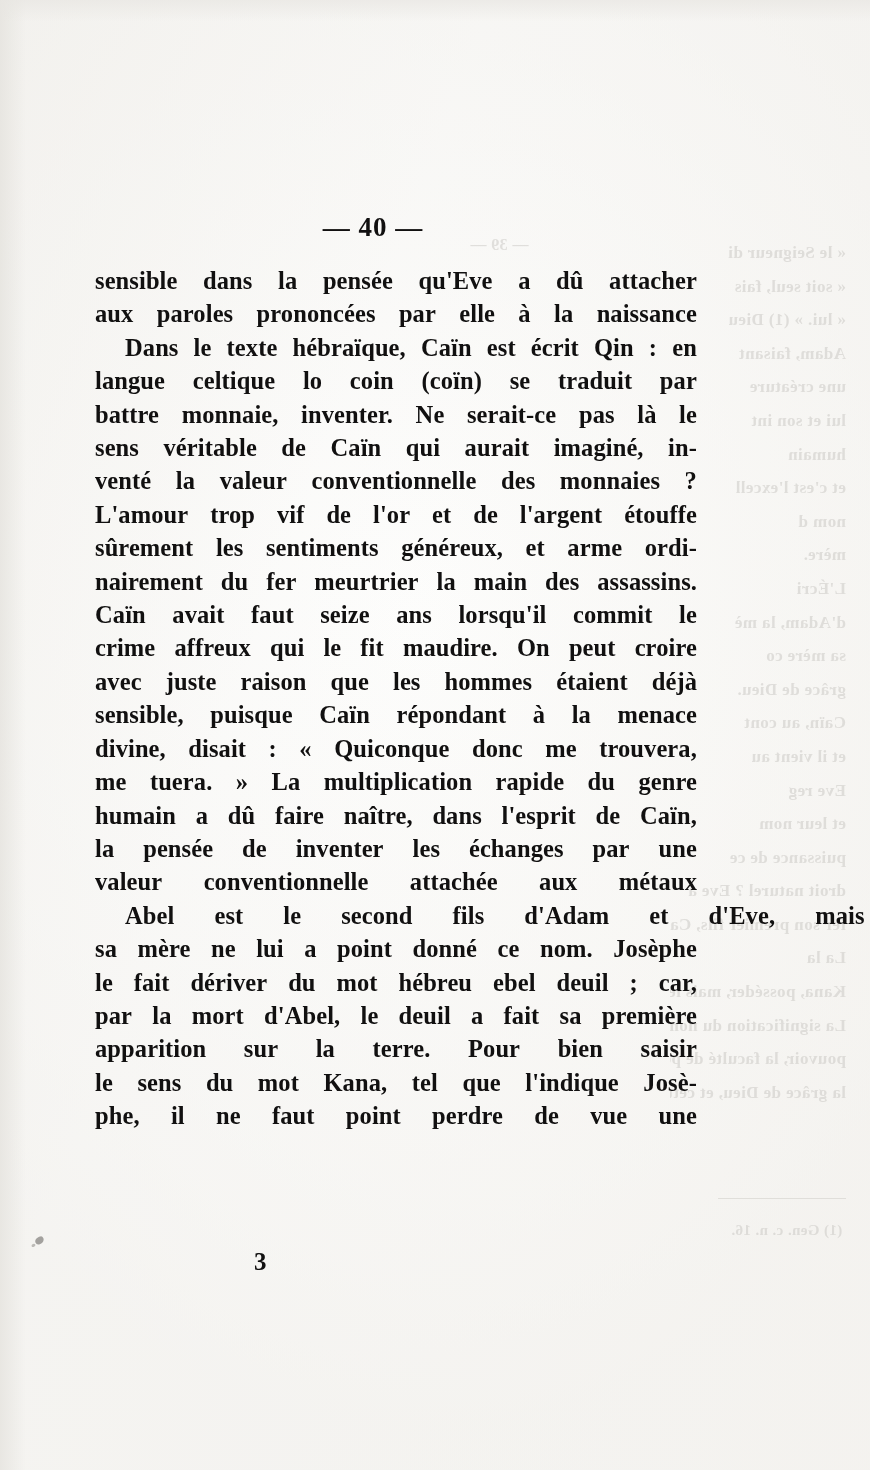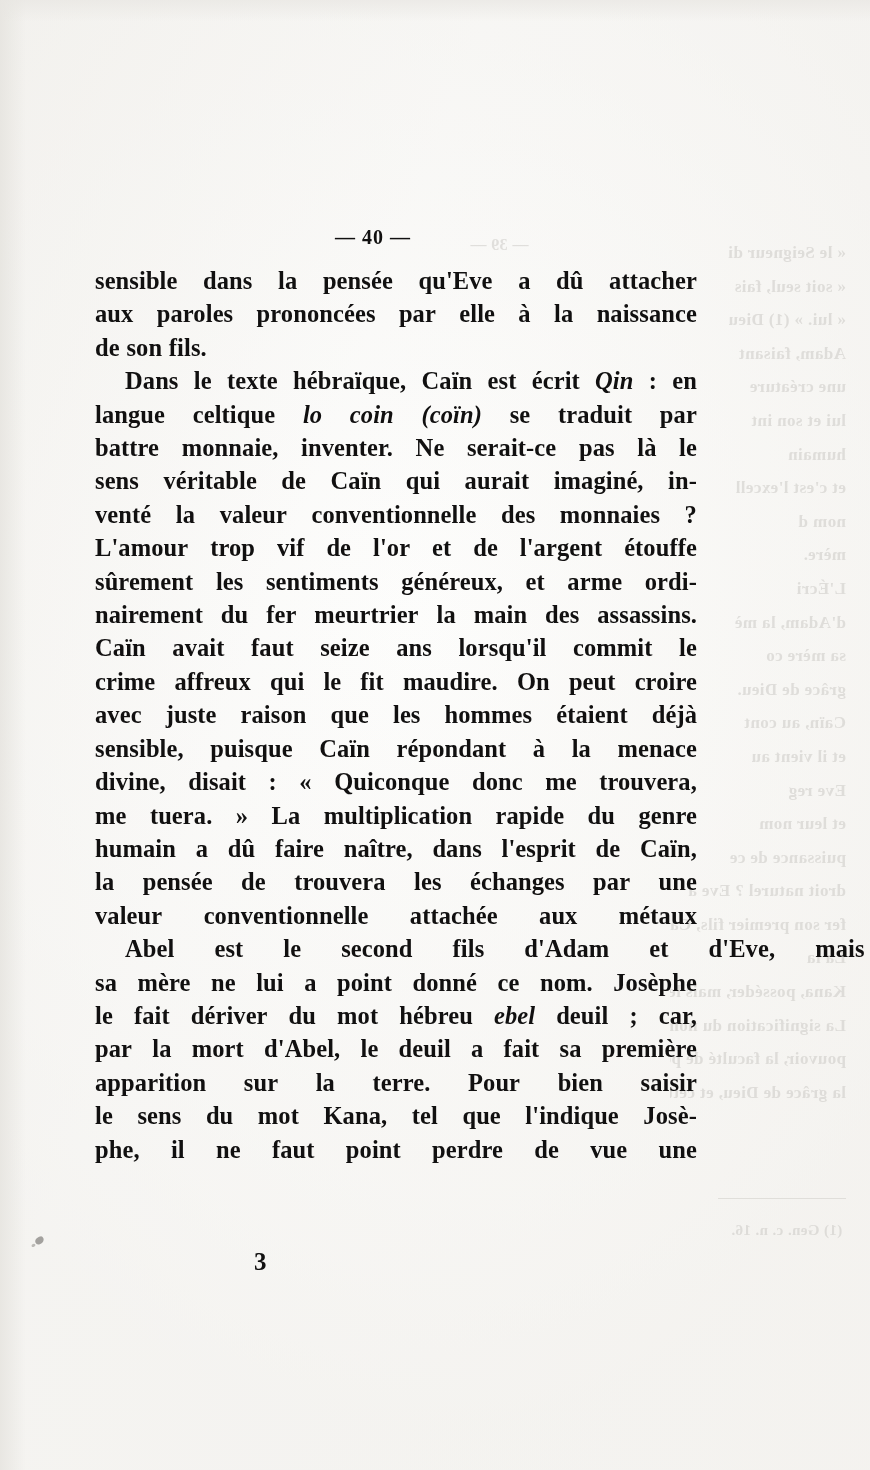--- a/index.html
+++ b/index.html
@@ -93,25 +93,25 @@
   }
 
   
   .content {
     position: relative;
     z-index: 2;
   }
 
   .running-head {
     position: absolute;
-    top: 226px;
+    top: 212px;
     left: 0;
     width: 746px;
     text-align: center;
-    font-size: 20px;
+    font-size: 27px;
     font-weight: bold;
     letter-spacing: 1px;
   }
 
   .textblock {
     position: absolute;
     top: 264px;
     left: 95px;
     width: 602px;
   }
@@ -131,21 +131,21 @@
     white-space: nowrap;
   }
   
   .para .ln.j {
     display: flex;
     justify-content: space-between;
     white-space: nowrap;
   }
   .para .ln.j > span { white-space: pre; }
 
-  .it { font-style: italic; }
+  .it { }
 
   .signature {
     position: absolute;
     top: 1248px;
     left: 254px;
     font-size: 25px;
     font-weight: bold;
   }
 
   .ink-speck {
@@ -232,21 +232,20 @@
           <span class="ln j">
             <span>aux</span>
             <span>paroles</span>
             <span>prononcées</span>
             <span>par</span>
             <span>elle</span>
             <span>à</span>
             <span>la</span>
             <span>naissance</span>
           </span>
-          <span class="ln"><span>de son fils.</span></span>
         </p>
         <p class="para">
           <span class="ln j" style="padding-left: 30px;">
             <span>Dans</span>
             <span>le</span>
             <span>texte</span>
             <span>hébraïque,</span>
             <span>Caïn</span>
             <span>est</span>
             <span>écrit</span>
@@ -391,21 +390,21 @@
             <span>naître,</span>
             <span>dans</span>
             <span>l'esprit</span>
             <span>de</span>
             <span>Caïn,</span>
           </span>
           <span class="ln j">
             <span>la</span>
             <span>pensée</span>
             <span>de</span>
-            <span>trouvera</span>
+            <span>inventer</span>
             <span>les</span>
             <span>échanges</span>
             <span>par</span>
             <span>une</span>
           </span>
           <span class="ln j">
             <span>valeur</span>
             <span>conventionnelle</span>
             <span>attachée</span>
             <span>aux</span>

